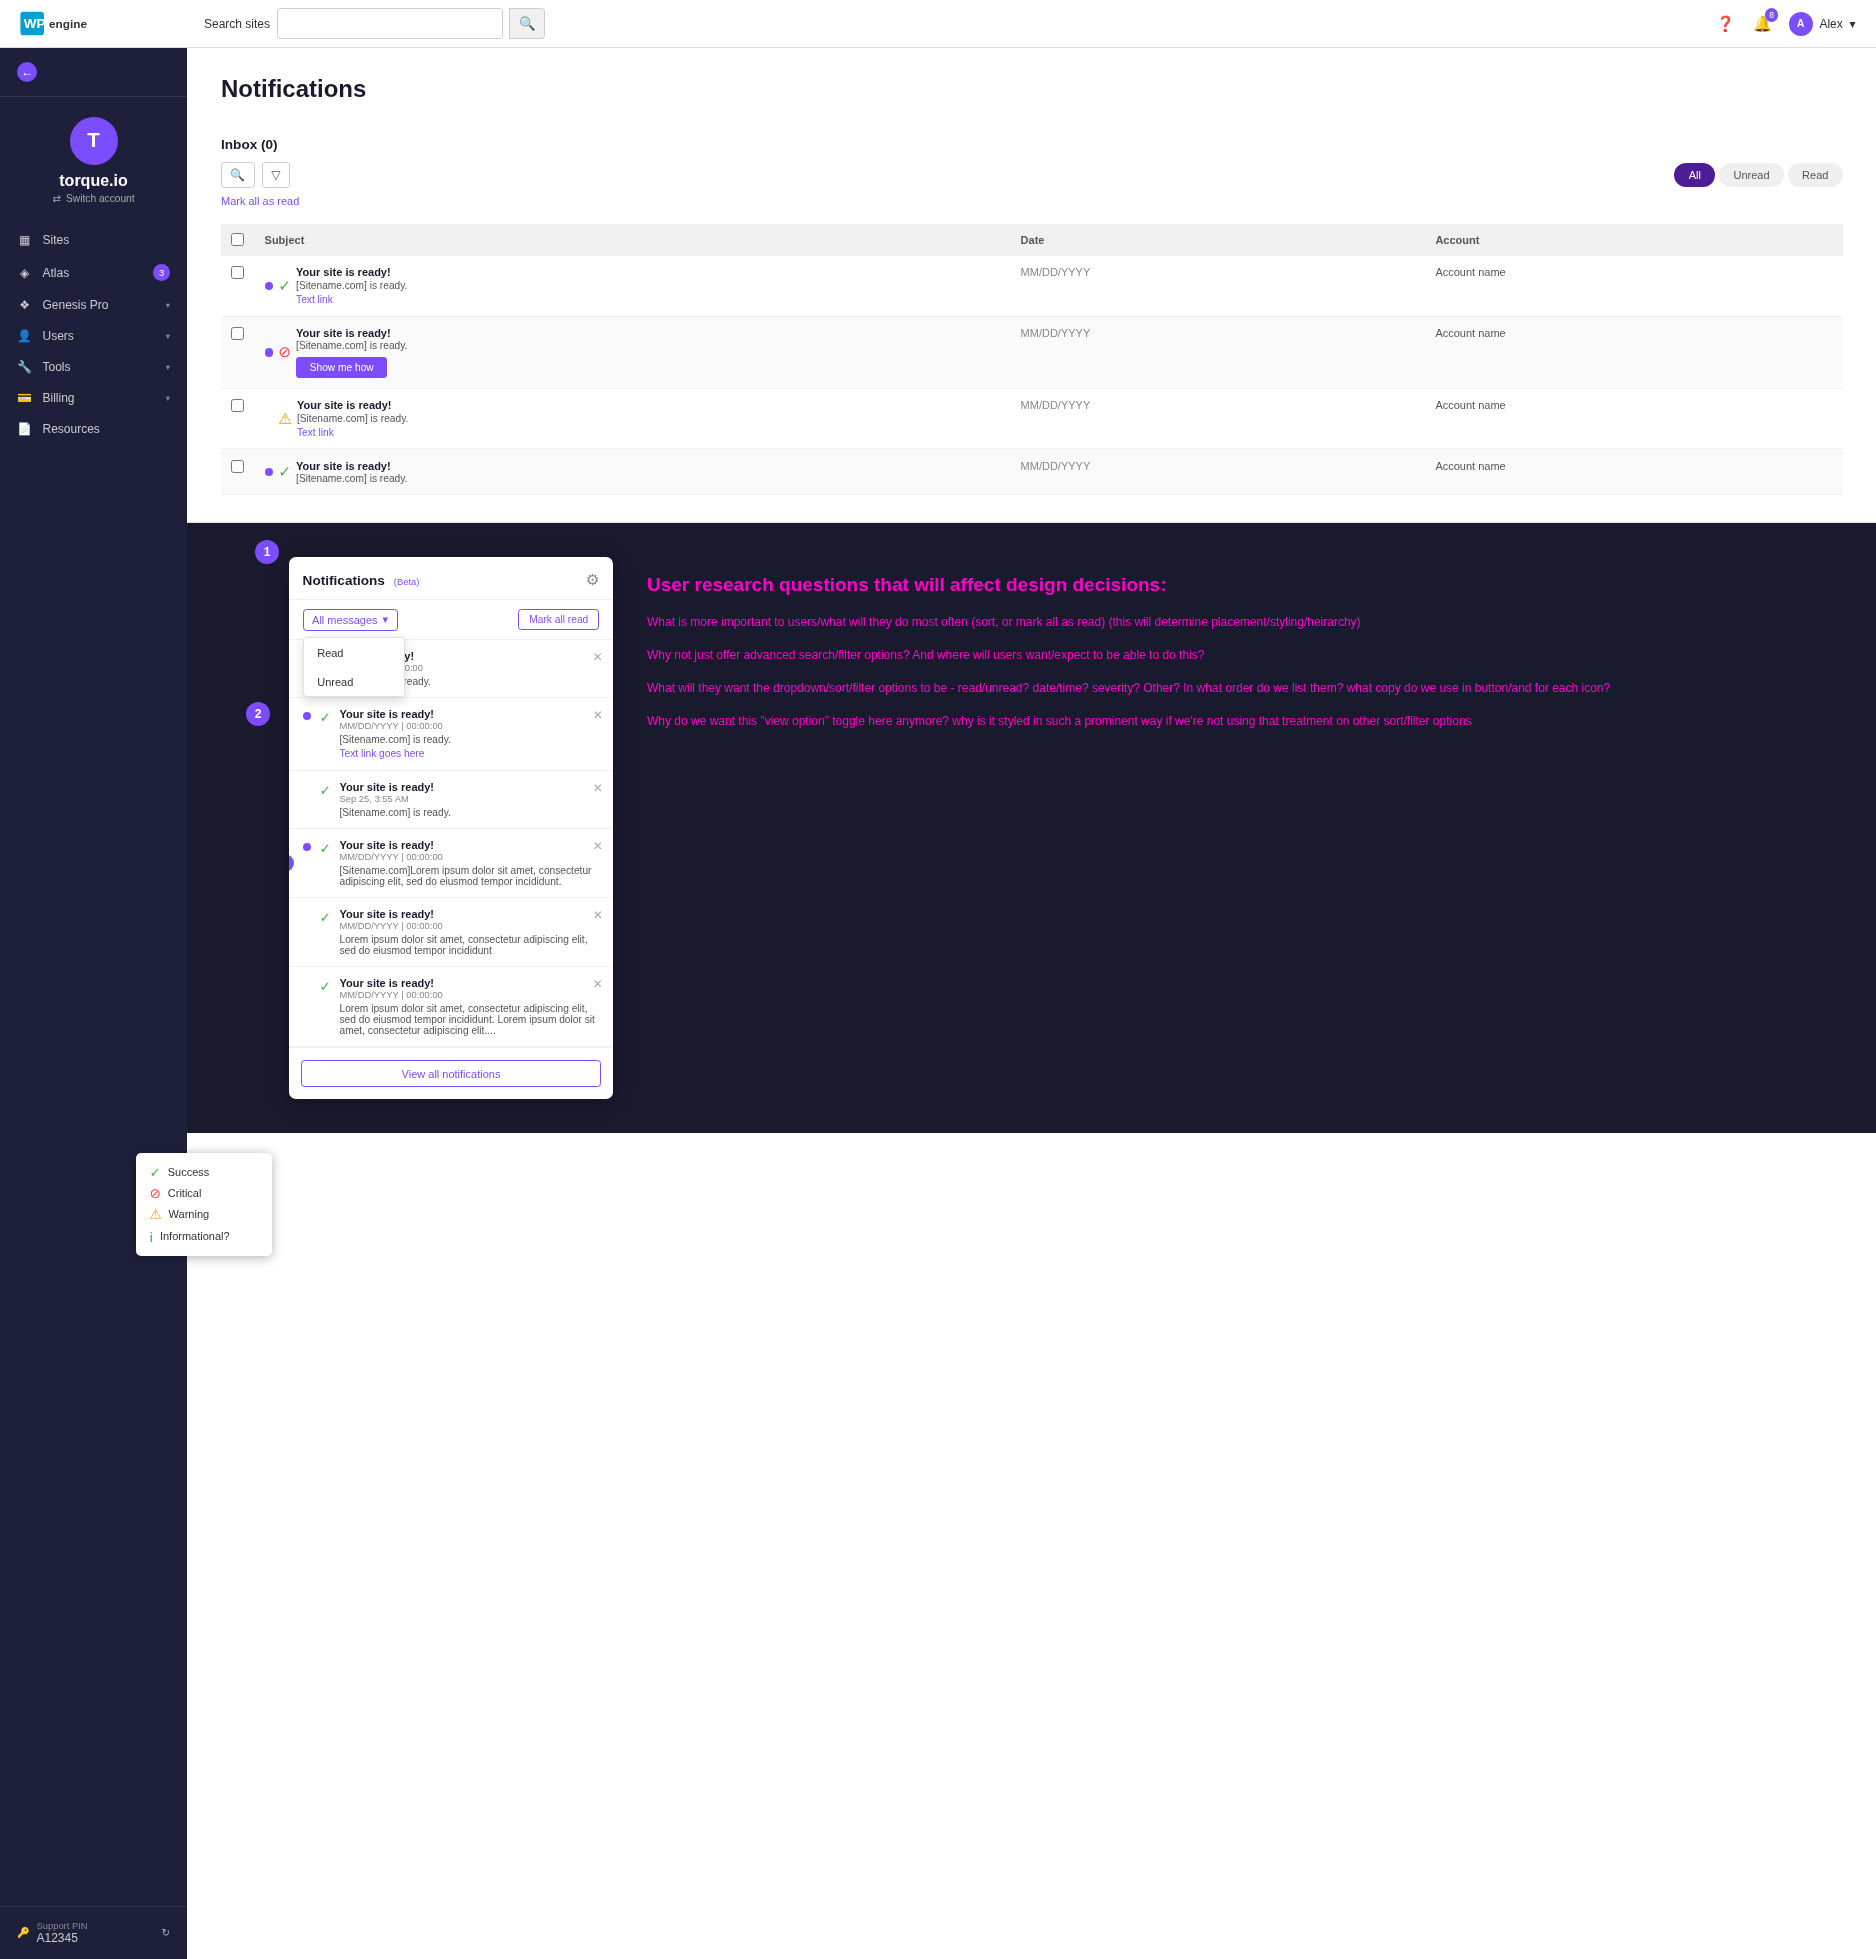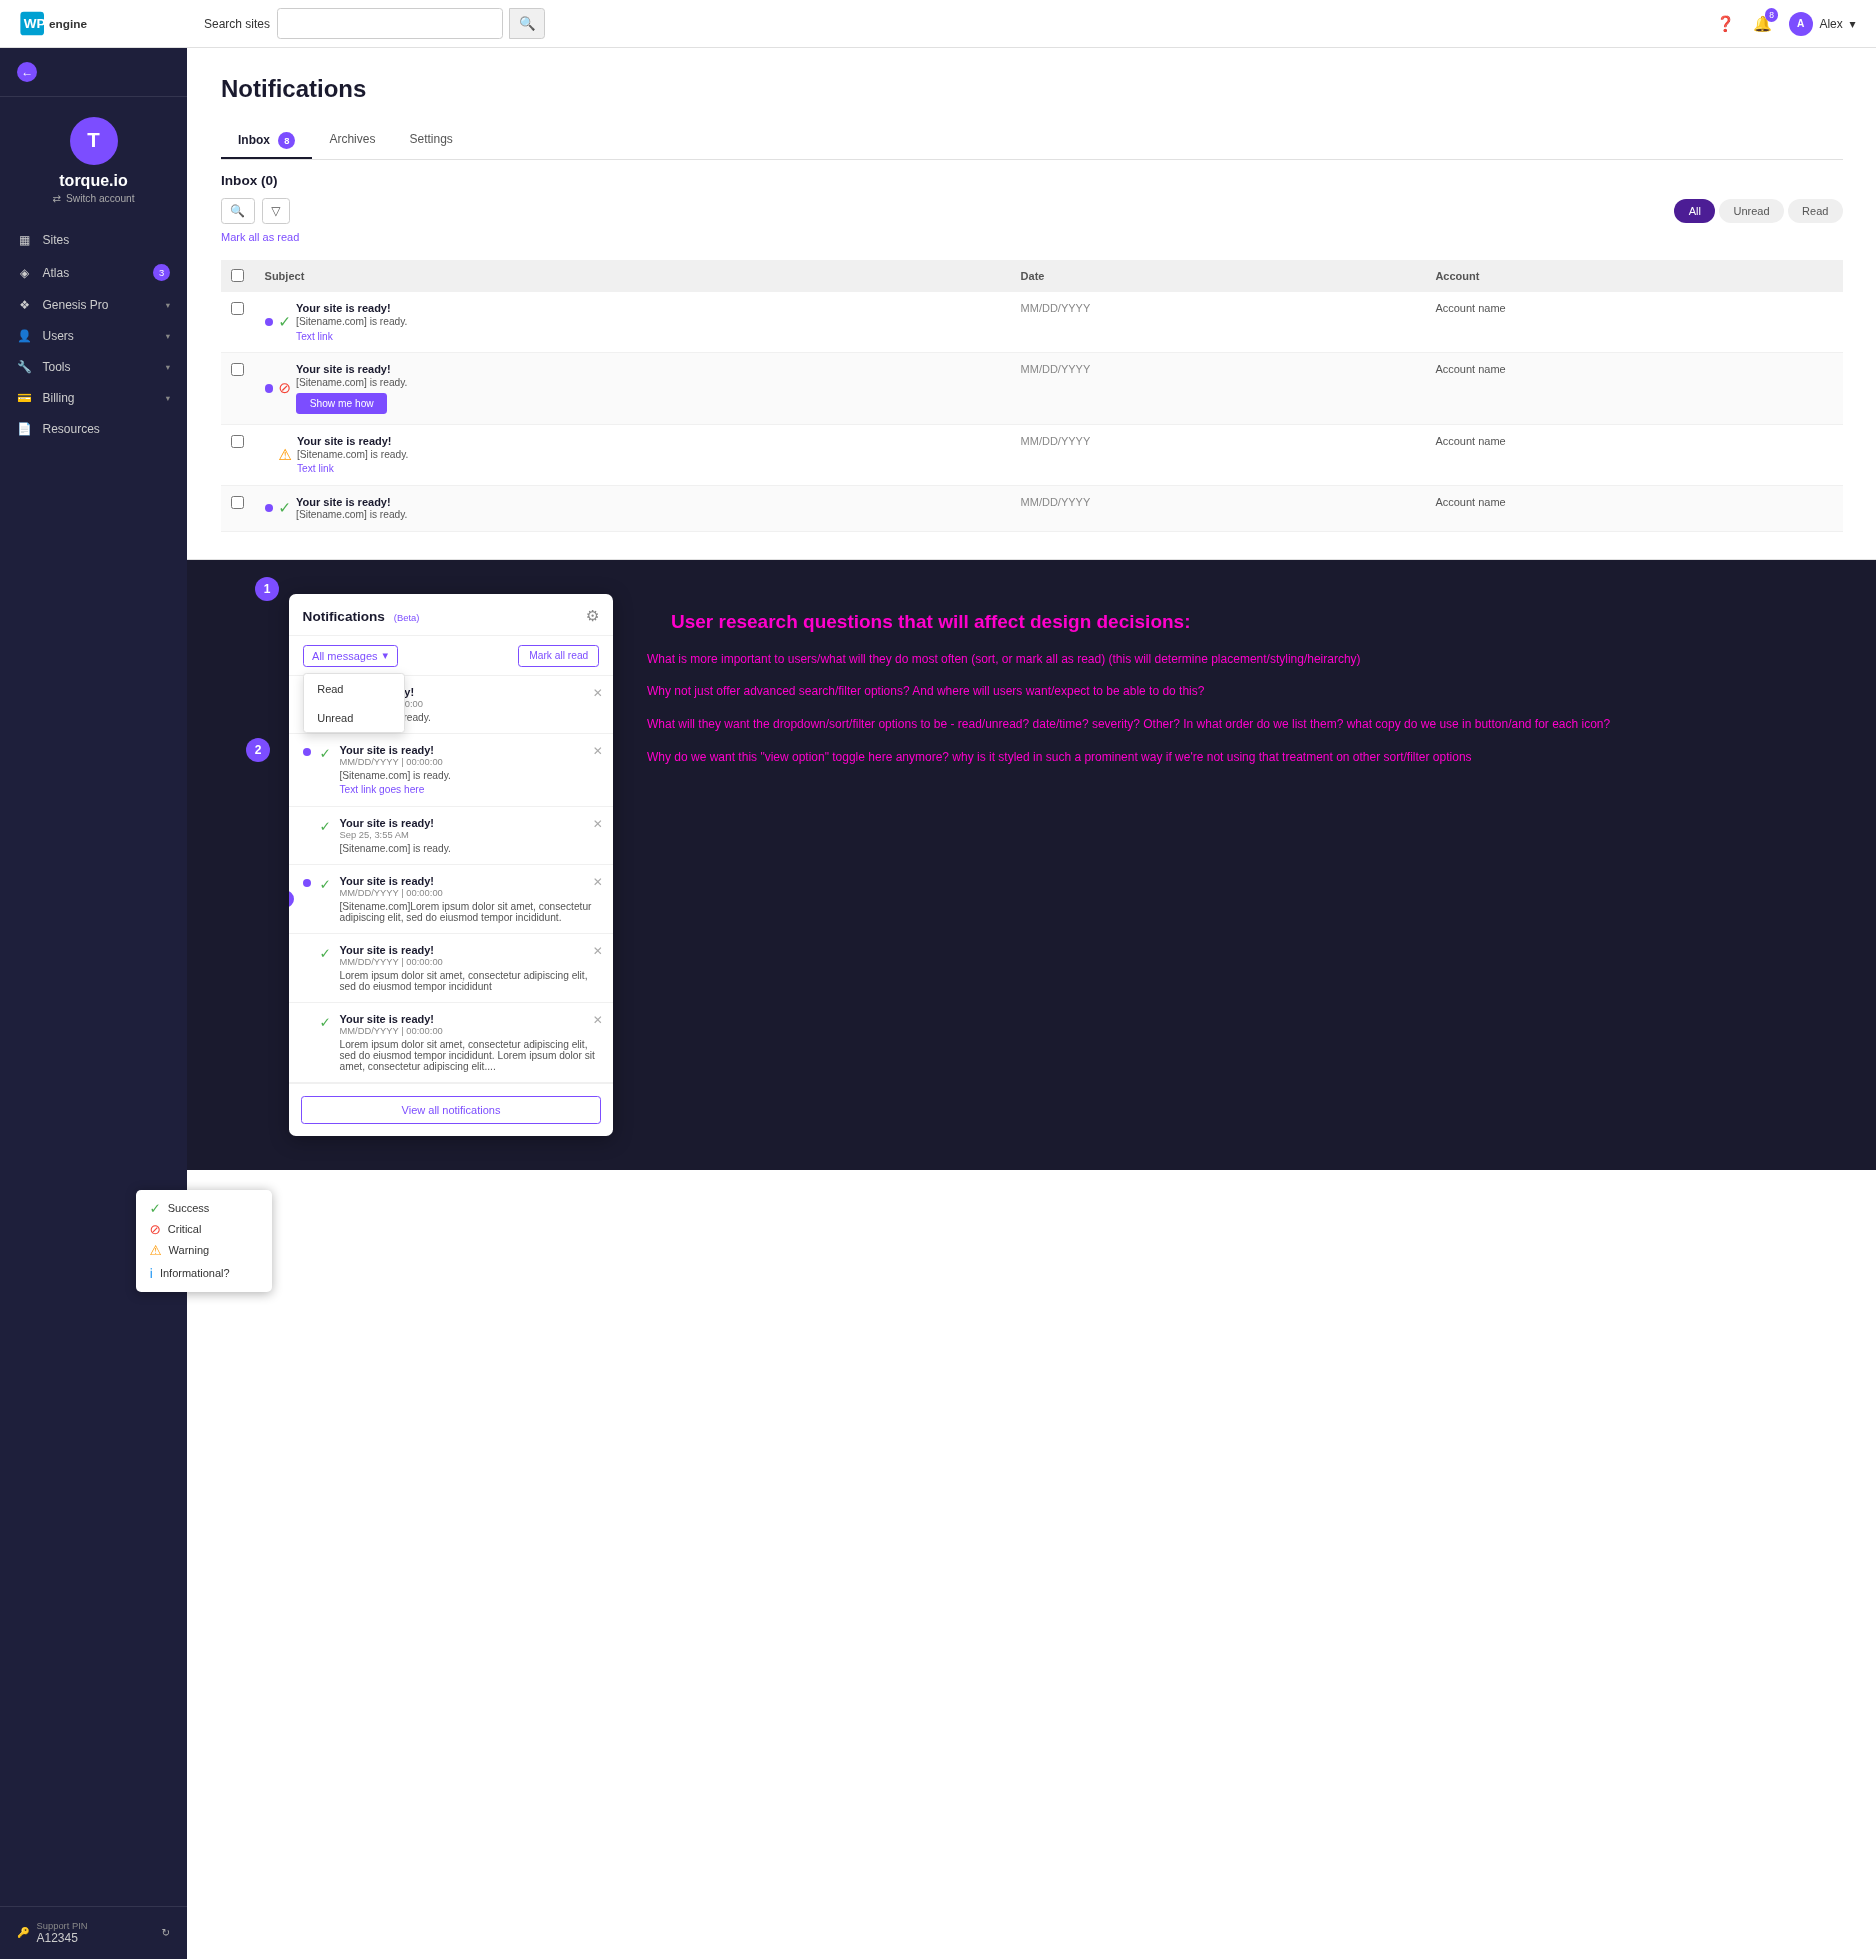--- a/index.html
+++ b/index.html
@@ -181,21 +181,21 @@
     .widget-item-close { position: absolute; right: 10.2px; top: 10.2px; font-size: 12px; color: #aaa; cursor: pointer; }
     .widget-footer { padding: 12px; text-align: center; border-top: 0.9px solid #f0f0f0; }
     .widget-footer-btn {
       background: #fff; border: 0.9px solid #7c4dff; color: #7c4dff;
       border-radius: 3.4px; padding: 6.8px 20.4px; font-size: 11px; cursor: pointer;
       width: 100%;
     }
 
     
     .research-section { flex: 1; padding: 17px 0; }
-    .research-title { font-size: 19px; font-weight: 700; color: #ff00cc; margin-bottom: 17px; margin-left: 24px; }
+    .research-title { font-size: 19px; font-weight: 700; color: #ff00cc; margin-bottom: 17px; }
     .research-question { font-size: 12px; color: #ff00cc; margin-bottom: 13.6px; line-height: 1.6; }
   </style>
 </head>
 <body>
 
 <div class="topbar">
   <div class="topbar-logo">
     <svg class="wp-logo" viewBox="0 0 120 32" fill="none">
       <rect width="28" height="28" rx="4" y="2" fill="#00a0d2"></rect>
       <text x="4" y="21" font-size="16" font-weight="bold" fill="white">WP</text>
@@ -281,32 +281,20 @@
         <span class="sidebar-footer-refresh">↻</span>
       </div>
     </div>
   </div>
 
   <div class="main-content">
 
     <div class="notifications-panel">
       <h1 class="notifications-title">Notifications</h1>
 
-      <div class="notifications-tabs">
-        <div class="notif-tab active">
-          <span>Inbox</span>
-          <span class="notif-tab-badge">8</span>
-        </div>
-        <div class="notif-tab">
-          <span>Archives</span>
-        </div>
-        <div class="notif-tab">
-          <span>Settings</span>
-        </div>
-      </div>
 
       <div class="inbox-header">
         <div class="inbox-count">Inbox (0)</div>
         <div class="inbox-toolbar">
           <div class="inbox-toolbar-left">
             <button class="inbox-toolbar-btn">
               <span>🔍</span>
             </button>
             <button class="inbox-toolbar-btn">
               <span>▽</span>

